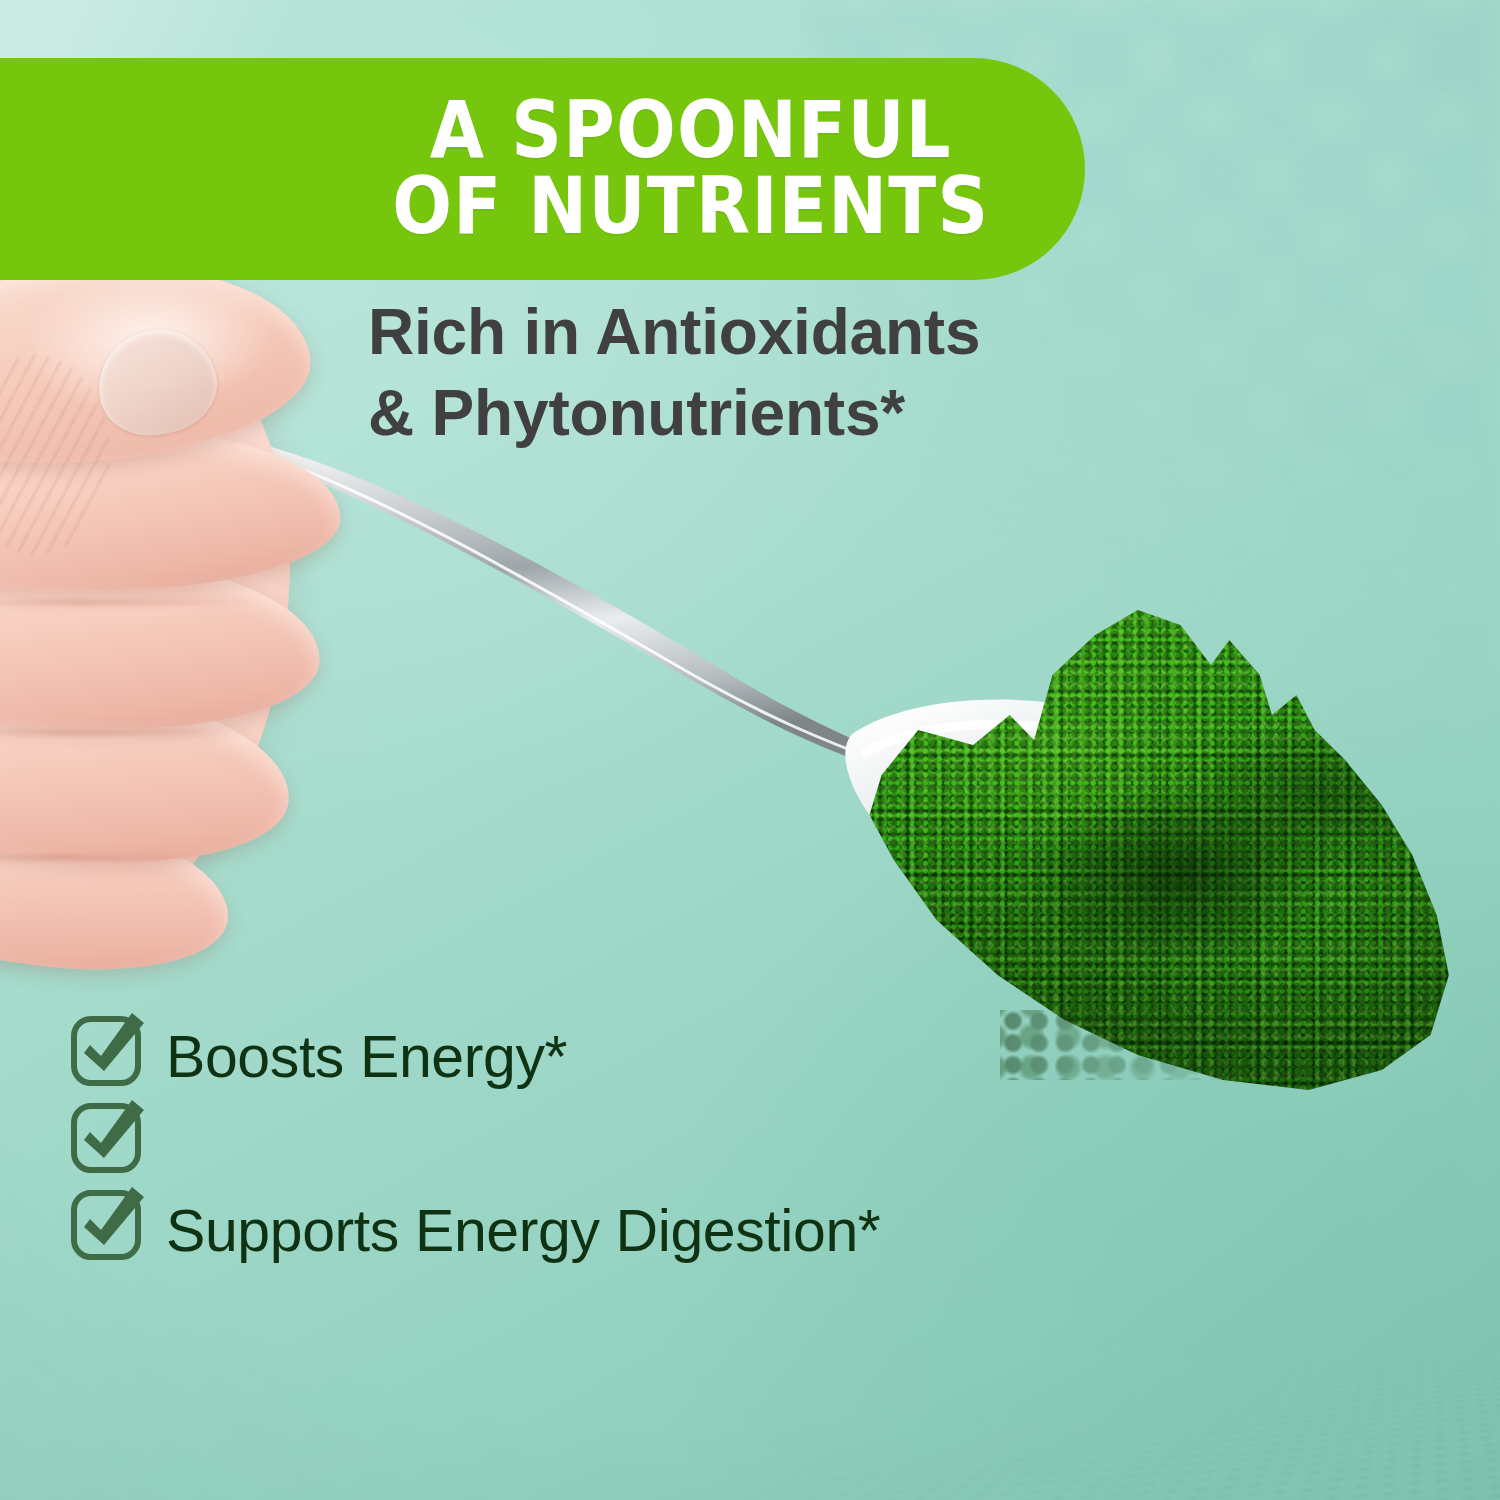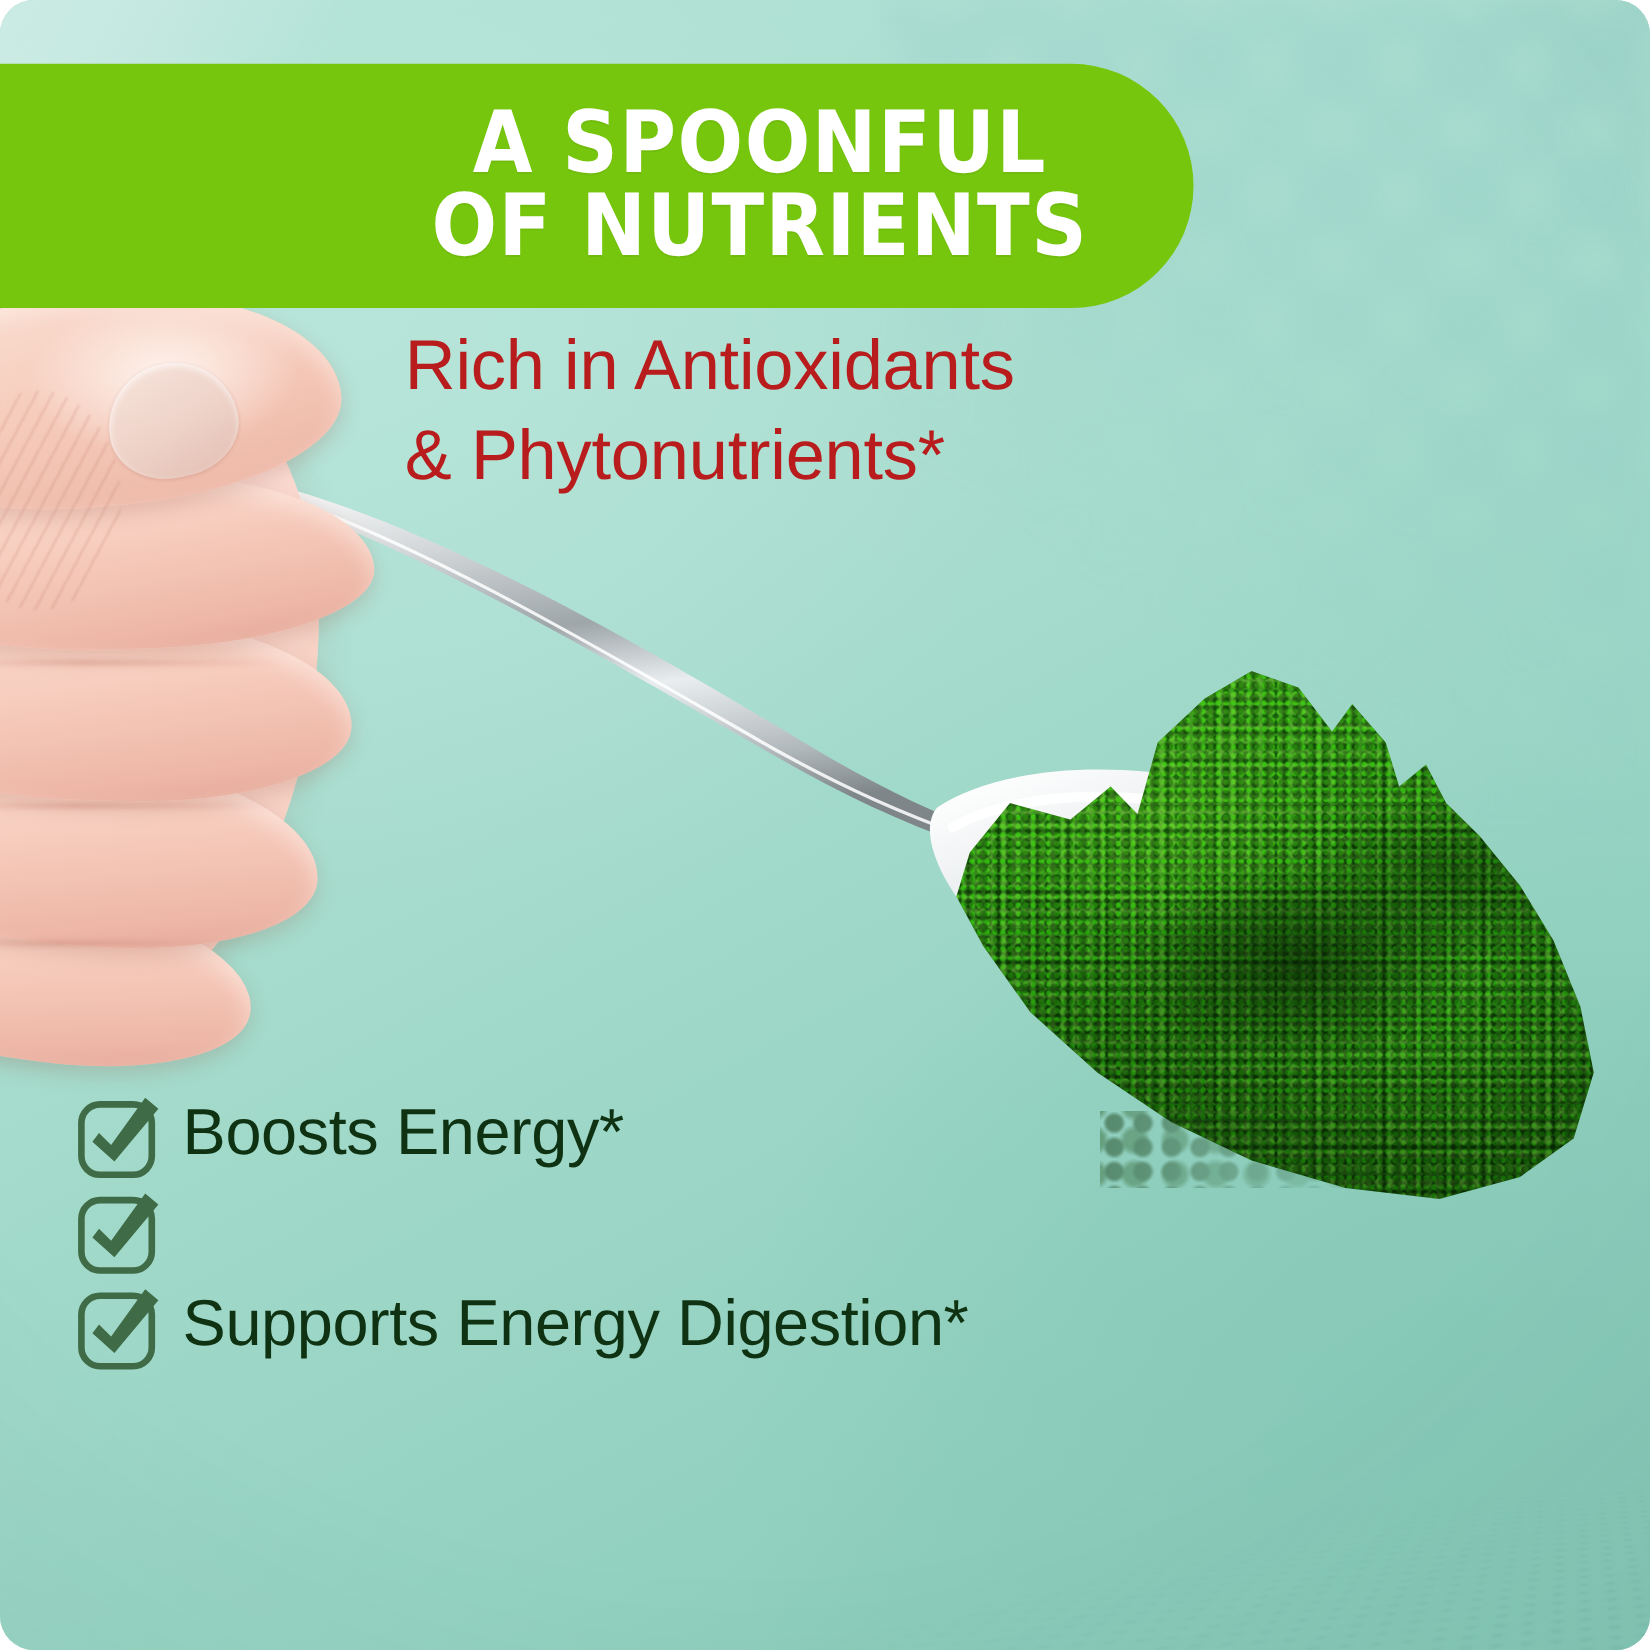--- a/index.html
+++ b/index.html
@@ -7,21 +7,20 @@
     padding: 0;
     background: #ffffff;
   }
   #canvas {
     position: relative;
     width: 1500px;
     height: 1500px;
     overflow: hidden;
     font-family: "Liberation Sans", sans-serif;
     background: #a5d9cb;
-    border-radius: 31px;
   }
 
   
   .bg-base {
     position: absolute;
     inset: 0;
     background:
       radial-gradient(ellipse 1100px 900px at 20% 18%, #b8e5da 0%, rgba(184,229,218,0) 62%),
       radial-gradient(ellipse 1000px 1000px at 88% 88%, #86c9b7 0%, rgba(134,201,183,0) 66%),
       linear-gradient(152deg, #b3e2d6 0%, #a6dccd 42%, #95d2c1 72%, #83c4b2 100%);
@@ -253,37 +252,37 @@
     transform-origin: center;
     white-space: pre-line;
     text-shadow: 0 2px 0 rgba(0,0,0,.05);
   }
 
   
   .subtitle {
     position: absolute;
     left: 368px; top: 292px;
     width: 760px;
-    color: #b91c1c;
+    color: #404040;
     font-size: 64px;
     line-height: 1.27;
-    font-weight: normal;
+    font-weight: bold;
     letter-spacing: -.2px;
     white-space: pre-line;
   }
 
   
   .checklist {
     position: absolute;
     left: 70px; top: 1000px;
     width: 1130px;
   }
   .check-row {
     display: flex;
-    align-items: flex-start;
+    align-items: flex-end;
     height: 87px;
   }
   .checkbox {
     position: relative;
     flex: 0 0 auto;
     width: 72px; height: 72px;
     margin-right: 24px;
   }
   .checkbox svg { display: block; overflow: visible; }
   .check-label {

